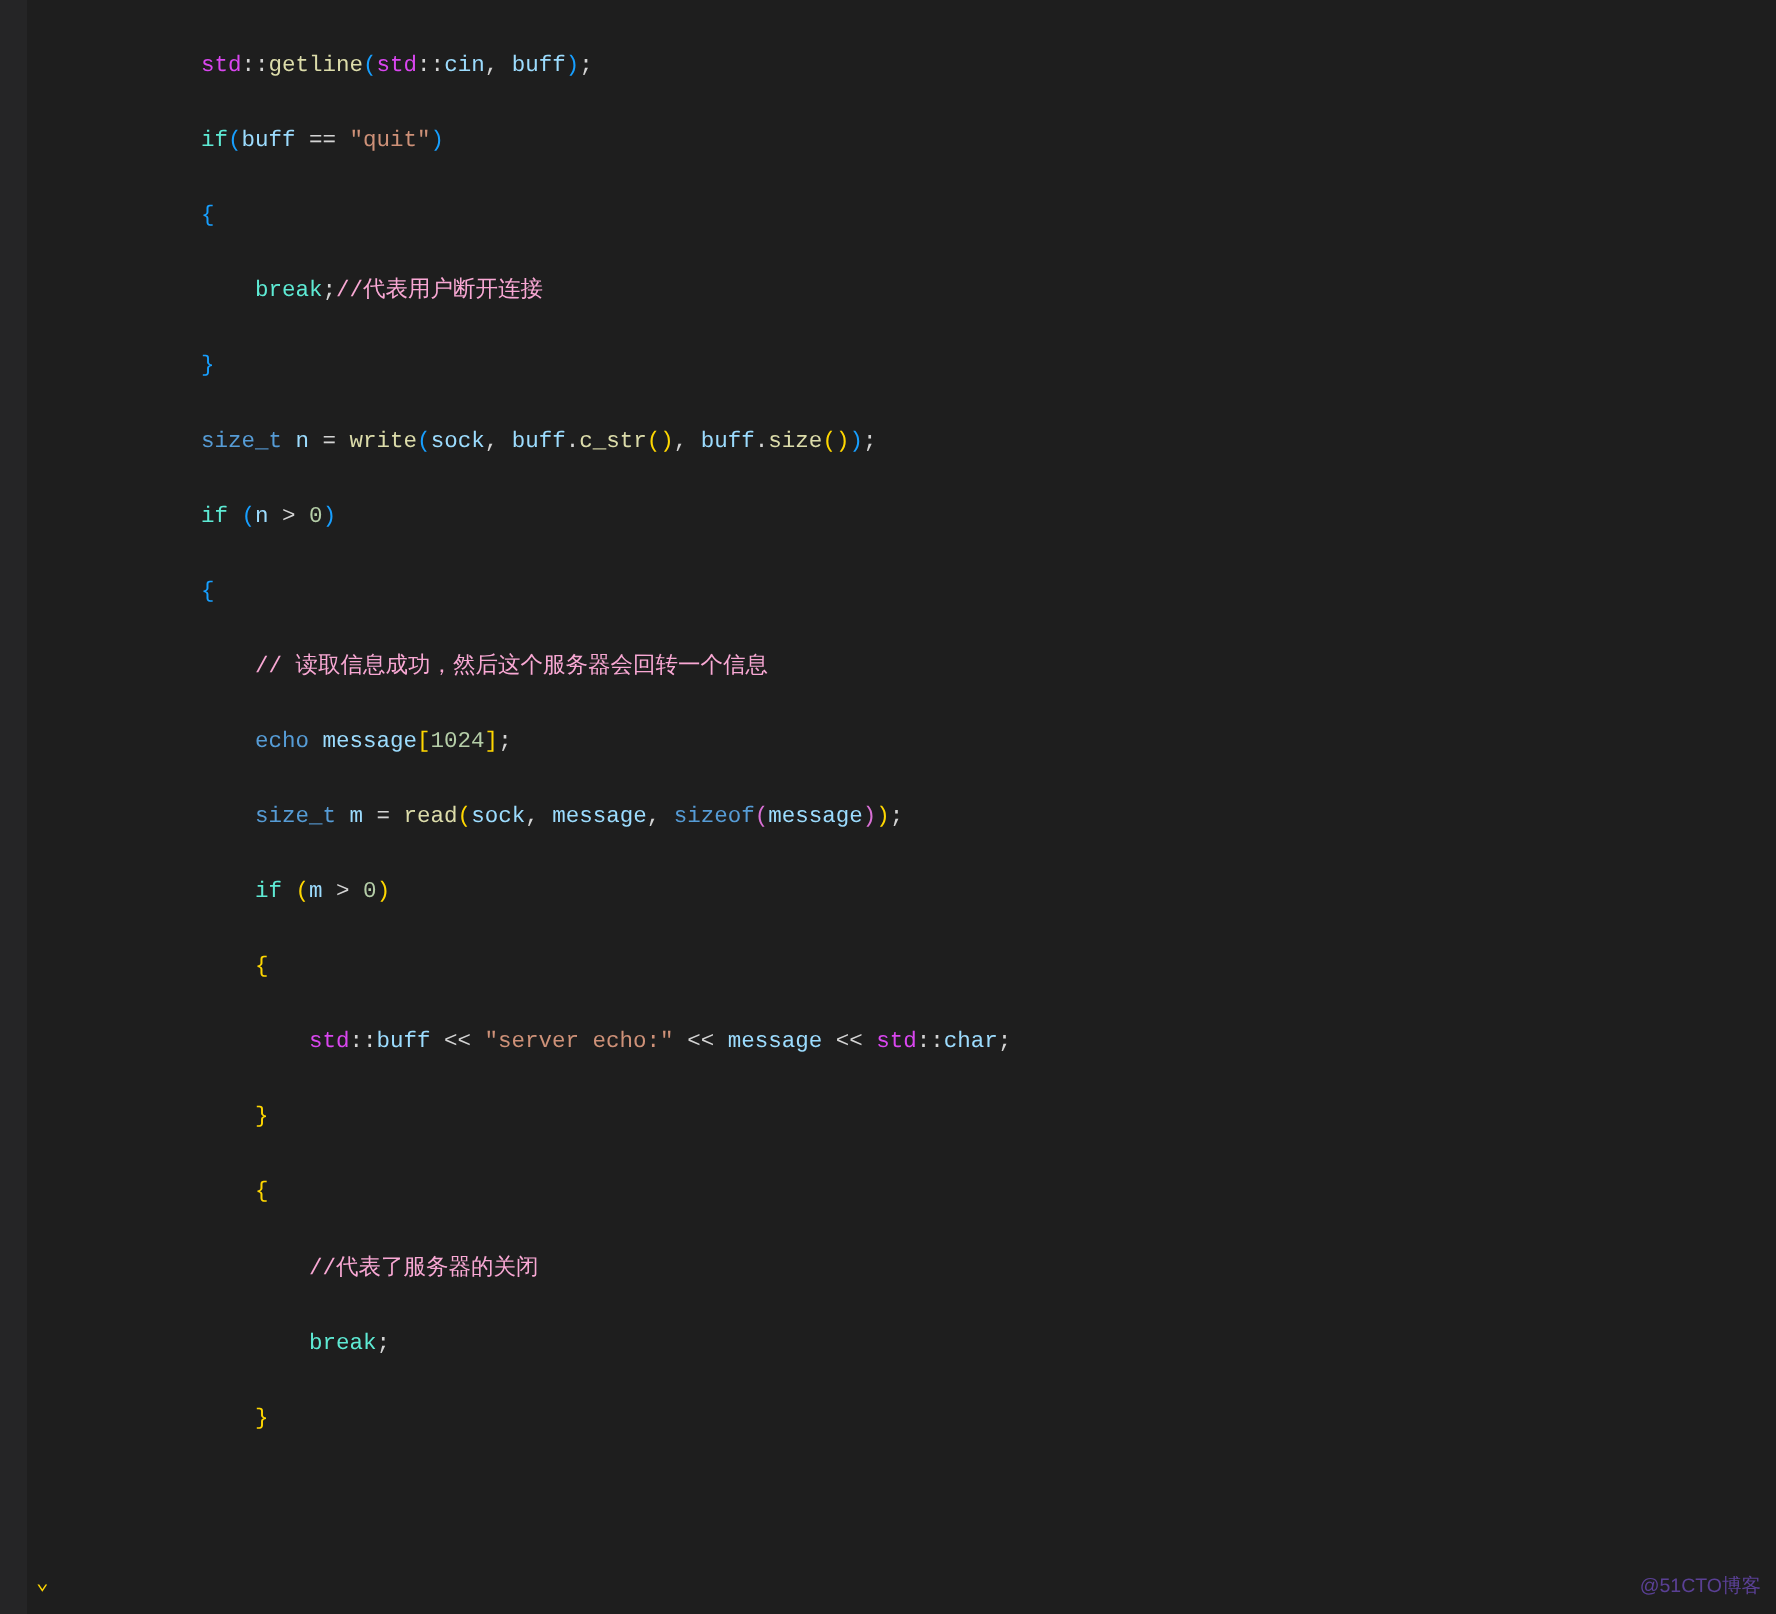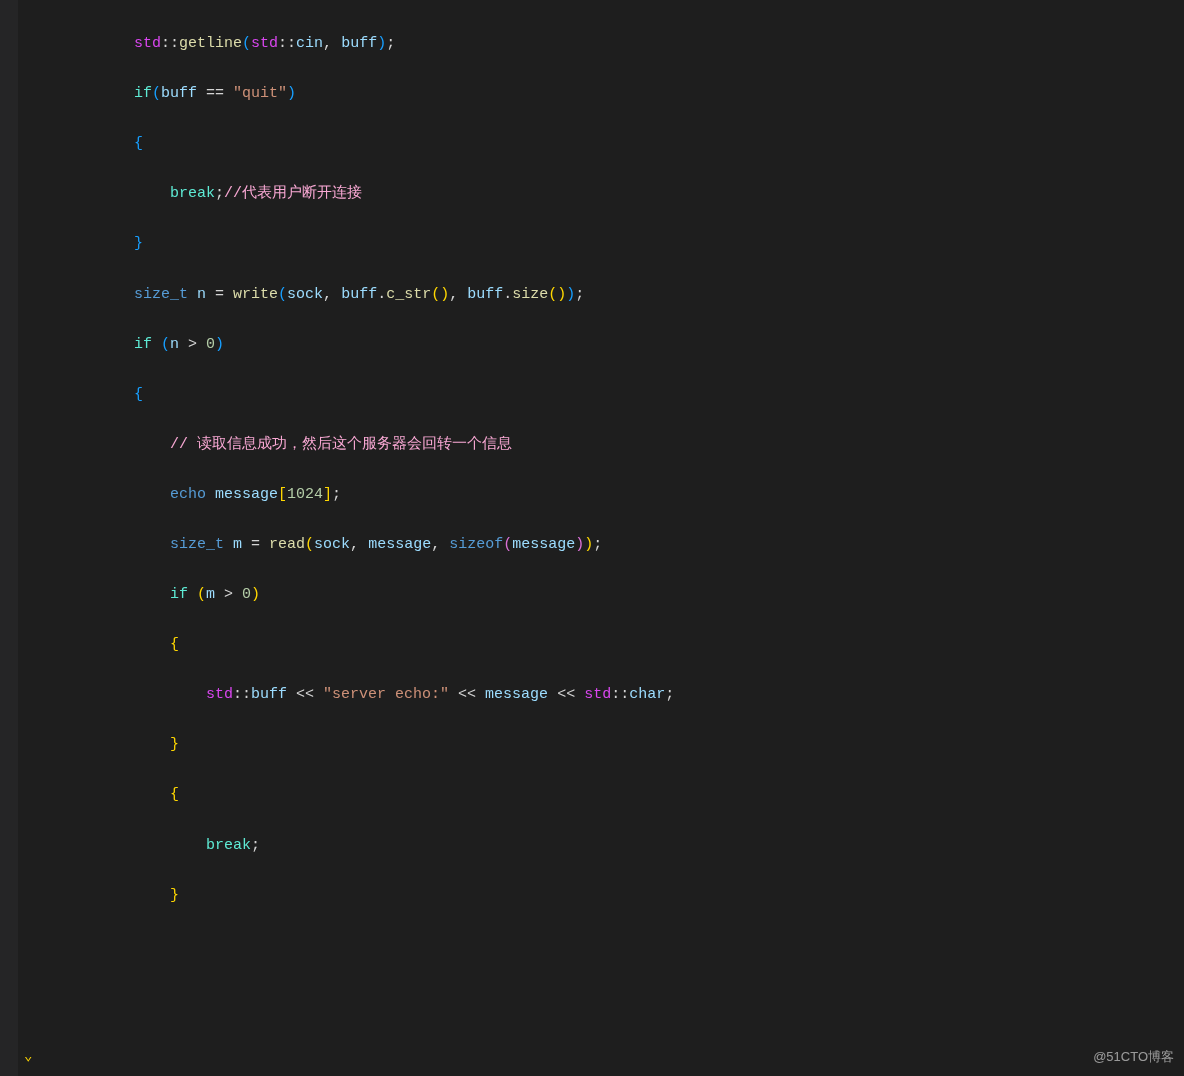--- a/index.html
+++ b/index.html
@@ -54,21 +54,21 @@
     .num { color: #b5cea8; }      
     .cmt { color: #f9a8d4; }      
     .op { color: #d4d4d4; }     
     .brace-y { color: #ffd700; }  
     .brace-p { color: #da70d6; }  
     .brace-b { color: #179fff; }  
     .watermark {
       position: absolute;
       right: 10px;
       bottom: 8px;
-      color: #ffffff;
+      color: #8b5cf6;
       font-size: 13px;
       opacity: 0.55;
       font-family: sans-serif;
       margin-left: 10px;
     }
     .collapse-mark {
       position: absolute;
       left: 24px;
       bottom: 8px;
       color: #ffd700;
@@ -91,20 +91,21 @@
 <span class="line i3"><span class="kw-pink">if</span><span class="op"> </span><span class="brace-b">(</span><span class="var">n</span><span class="op"> &gt; </span><span class="num">0</span><span class="brace-b">)</span></span>
 <span class="line i3"><span class="brace-b">{</span></span>
 <span class="line i4"><span class="cmt">// 读取信息成功，然后这个服务器会回转一个信息</span></span>
 <span class="line i4"><span class="kw">echo</span><span class="op"> </span><span class="var">message</span><span class="brace-y">[</span><span class="num">1024</span><span class="brace-y">]</span><span class="op">;</span></span>
 <span class="line i4"><span class="kw">size_t</span><span class="op"> </span><span class="var">m</span><span class="op"> = </span><span class="fn">read</span><span class="brace-y">(</span><span class="var">sock</span><span class="op">, </span><span class="var">message</span><span class="op">, </span><span class="kw">sizeof</span><span class="brace-p">(</span><span class="var">message</span><span class="brace-p">)</span><span class="brace-y">)</span><span class="op">;</span></span>
 <span class="line i4"><span class="kw-pink">if</span><span class="op"> </span><span class="brace-y">(</span><span class="var">m</span><span class="op"> &gt; </span><span class="num">0</span><span class="brace-y">)</span></span>
 <span class="line i4"><span class="brace-y">{</span></span>
 <span class="line i5"><span class="ns">std</span><span class="op">::</span><span class="var">buff</span><span class="op"> &lt;&lt; </span><span class="str">"server echo:"</span><span class="op"> &lt;&lt; </span><span class="var">message</span><span class="op"> &lt;&lt; </span><span class="ns">std</span><span class="op">::</span><span class="var">char</span><span class="op">;</span></span>
 <span class="line i4"><span class="brace-y">}</span></span>
 <span class="line i4"><span class="brace-y">{</span></span>
+<span class="line i5"><span class="cmt">//代表了服务器的关闭</span></span>
 <span class="line i5"><span class="kw-pink">break</span><span class="op">;</span></span>
 <span class="line i4"><span class="brace-y">}</span></span>
 
 
 
 
 
 
 
 

